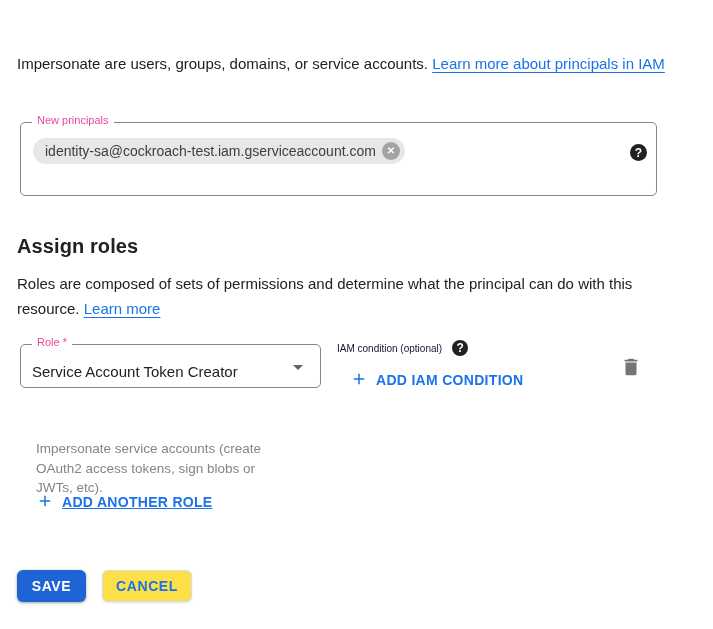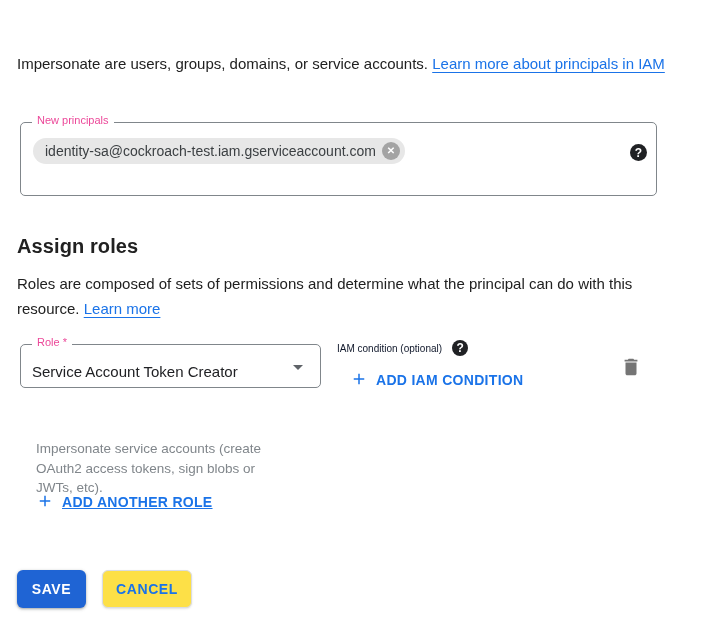--- a/index.html
+++ b/index.html
@@ -38,21 +38,21 @@
   .bold-label { font-size:10px; font-weight:400; color:#0f172a; }
 
   .text-button { display:inline-flex; align-items:flex-end; gap:8px; background:none; border:none;
                  color:#1a73e8; font-family:inherit; font-size:14px; font-weight:700;
                  letter-spacing:.3px; cursor:pointer; }
   .plus-icon { width:18px; height:18px; fill:#1a73e8; }
 
   .icon-button { background:none; border:none; cursor:pointer; padding:0; }
   .trash-icon { width:22px; height:22px; fill:#757575; }
 
-  .btn { height:38px; border-radius:6px; font-family:inherit; font-size:14px; font-weight:700;
+  .btn { height:32px; border-radius:6px; font-family:inherit; font-size:14px; font-weight:700;
          letter-spacing:.6px; cursor:pointer; }
   .btn-primary { width:69px; background:#1f64d4; color:#fff; border:none;
                  box-shadow:0 1px 2px rgba(60,64,67,.3), 0 1px 3px 1px rgba(60,64,67,.15); }
   .btn-secondary { width:90px; background:#fde047; color:#1a73e8; border:1px solid #dadce0;
                    box-shadow:0 1px 2px rgba(60,64,67,.15); }
 </style>
 </head>
 <body>
 
 <div class="abs" style="left:0;top:0;width:713px;height:629px;">

